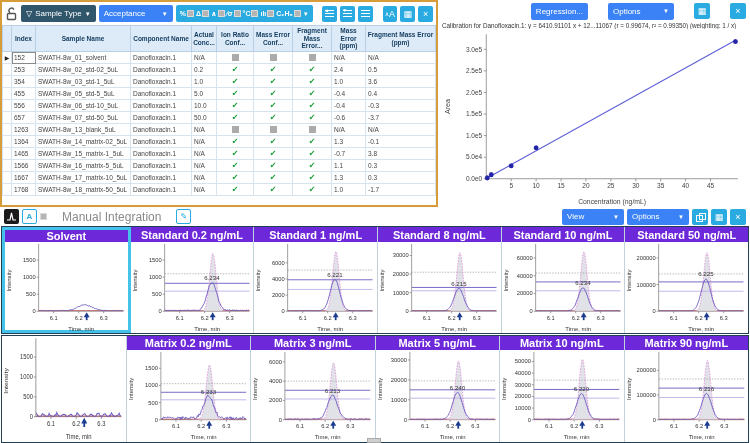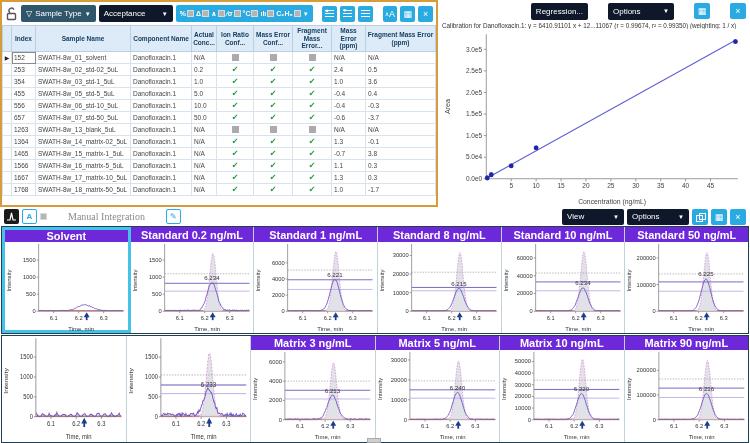--- a/index.html
+++ b/index.html
@@ -8,21 +8,21 @@
   .app { position:relative; width:750px; height:443px; background:#fff; }
 
   
   .top { display:flex; height:207px; }
   .table-panel { width:438px; border:2px solid #D79C3A; background:#fff; display:flex; flex-direction:column; }
   .tp-toolbar { height:23px; display:flex; align-items:center; gap:3px; padding:2px 3px; background:#fff; }
   .lock { width:13px; height:14px; flex:0 0 auto; }
   .btn { height:17px; display:flex; align-items:center; gap:3px; padding:0 5px; border-radius:2px;
          font-size:8px; color:#fff; cursor:default; white-space:nowrap; }
   .btn-dark { background:#30566B; }
-  .btn-cyan { background:#0f172a; }
+  .btn-cyan { background:#3b82f6; }
   .caret { font-size:6px; }
   .icon-strip { height:17px; background:#29ABE2; border-radius:2px; display:flex; align-items:center;
                 gap:2px; padding:0 4px; color:#fff; font-size:7px; }
   .flag { display:flex; align-items:center; gap:1px; }
   .flag .g { font-size:7px; font-weight:bold; }
   .cb { width:7px; height:7px; background:#B4B4B4; border:1px solid #DADADA; display:inline-block; }
   .mini { width:16px; height:16px; background:#29ABE2; border-radius:2px; color:#fff; display:flex;
           align-items:center; justify-content:center; font-size:9px; position:relative; }
   .mini .bars { width:9px; height:8px; background:repeating-linear-gradient(to bottom,#fff 0 1px,transparent 1px 3px); }
   .mini .tri { position:absolute; left:2px; top:2px; font-size:5px; line-height:5px; }
@@ -45,21 +45,21 @@
   .cal-toolbar { height:20px; display:flex; justify-content:flex-end; align-items:center; gap:20px; padding-right:2px; }
   .cal-title { font-size:6.3px; color:#333; white-space:nowrap; overflow:hidden; margin:1px 0 0 0; }
   .cal-chart { flex:1; }
 
   
   .mid { height:19px; display:flex; align-items:center; gap:3px; padding:0 4px; background:#fff; }
   .sqbtn { width:15px; height:15px; display:flex; align-items:center; justify-content:center;
            font-size:8px; border-radius:2px; }
   .b-black { background:#1A1A1A; color:#fff; }
   .b-blue-outline { background:#fff; border:1px solid #29ABE2; color:#29ABE2; font-weight:bold; }
-  .mi-label { color:#8A8A8A; font-size:10px; margin:0 18px;font-family:Liberation Serif, serif; }
+  .mi-label { color:#8A8A8A; font-size:12px; margin:0 12px; }
   .dd { height:16px; min-width:62px; justify-content:space-between; }
   .spacer { flex:1; }
   .dbl-sq { position:relative; width:8px; height:8px; }
   .dbl-sq::before { content:""; position:absolute; left:0; top:2px; width:5px; height:5px; border:1px solid #fff; }
   .dbl-sq::after  { content:""; position:absolute; left:3px; top:0; width:5px; height:5px; border:1px solid #fff; }
 
   
   .chrom-row { height:108px; margin:0 1px; border:1px solid #233F54; display:flex; background:#fff; }
   .chrom-row.first { margin-bottom:1px; }
   .panel { flex:1; display:flex; flex-direction:column; border-right:1px solid #C2D2DD; min-width:0; }
@@ -711,20 +711,21 @@
               <path d="M34.0 66.6 L34.8 67.6 L35.6 68.5 L36.3 69.7 L37.1 69.8 L37.9 69.8 L38.7 69.8 L39.5 69.1 L40.3 67.6 L41.0 67.6 L41.8 68.6 L42.6 68.4 L43.4 69.1 L44.2 69.8 L44.9 69.8 L45.7 69.7 L46.5 69.2 L47.3 67.0 L48.1 68.6 L48.9 69.0 L49.6 69.2 L50.4 69.7 L51.2 69.8 L52.0 69.8 L52.8 69.2 L53.5 68.0 L54.3 69.0 L55.1 66.2 L55.9 68.2 L56.7 68.8 L57.5 69.5 L58.2 69.8 L59.0 69.8 L59.8 68.8 L60.6 68.6 L61.4 68.0 L62.1 68.1 L62.9 68.1 L63.7 68.5 L64.5 69.7 L65.3 69.8 L66.1 69.7 L66.8 69.5 L67.6 68.9 L68.4 68.3 L69.2 68.0 L70.0 68.1 L70.7 69.3 L71.5 69.8 L72.3 69.8 L73.1 69.7 L73.9 68.8 L74.7 68.2 L75.4 66.6 L76.2 67.9 L77.0 67.7 L77.8 69.4 L78.6 69.8 L79.3 69.8 L80.1 69.8 L80.9 68.7 L81.7 68.0 L82.5 67.7 L83.3 67.3 L84.0 68.3 L84.8 69.7 L85.6 69.8 L86.4 69.8 L87.2 69.7 L87.9 69.1 L88.7 67.9 L89.5 68.3 L90.3 68.0 L91.1 69.3 L91.9 69.2 L92.6 69.8 L93.4 69.8 L94.2 69.7 L95.0 67.9 L95.8 67.2 L96.5 67.5 L97.3 67.0 L98.1 68.6 L98.9 69.4 L99.7 69.8 L100.5 69.8 L101.2 68.9 L102.0 67.9 L102.8 67.9 L103.6 67.4 L104.4 68.4 L105.1 69.2 L105.9 69.8 L106.7 69.8 L107.5 69.7 L108.3 68.6 L109.1 69.1 L109.8 66.7 L110.6 67.5 L111.4 69.1 L112.2 69.0 L113.0 69.8 L113.7 69.8 L114.5 69.8 L115.3 68.9 L116.1 68.8 L116.9 68.2 L117.7 66.9 L118.4 68.9 L119.2 69.3" fill="none" stroke="#6A58C0" stroke-width="0.9"></path>
             </g>
             <g>
               <polygon points="79.56470588235301,76 85.56470588235301,76 82.56470588235301,71" fill="#1B3C8E"></polygon>
               <rect x="81.664705882353" y="75.5" width="1.8" height="3.5" fill="#1B3C8E"></rect>
             </g>
           </svg>
         </div>
       </div>
       <div class="panel">
+        <div class="panel-header">Matrix 0.2 ng/mL</div>
         <div class="plotbox">
           <svg viewBox="0 0 124 92" preserveAspectRatio="none">
             <defs>
               <clipPath id="cp8">
                 <rect x="34" y="0" width="86" height="70"></rect>
               </clipPath>
             </defs>
             <line x1="34" y1="2" x2="34" y2="70" stroke="#777" stroke-width="0.7"></line>
             <line x1="34" y1="70" x2="120" y2="70" stroke="#777" stroke-width="0.7"></line>
             <line x1="32" y1="70" x2="34" y2="70" stroke="#777" stroke-width="0.7"></line>

